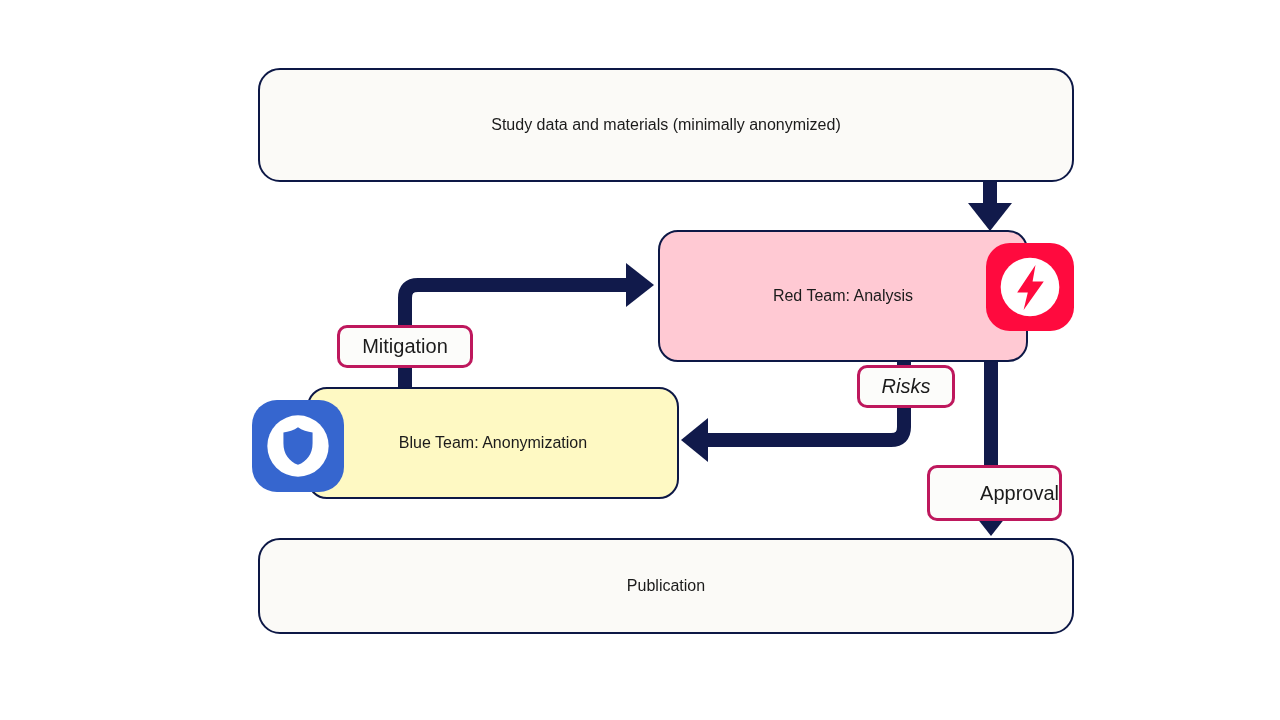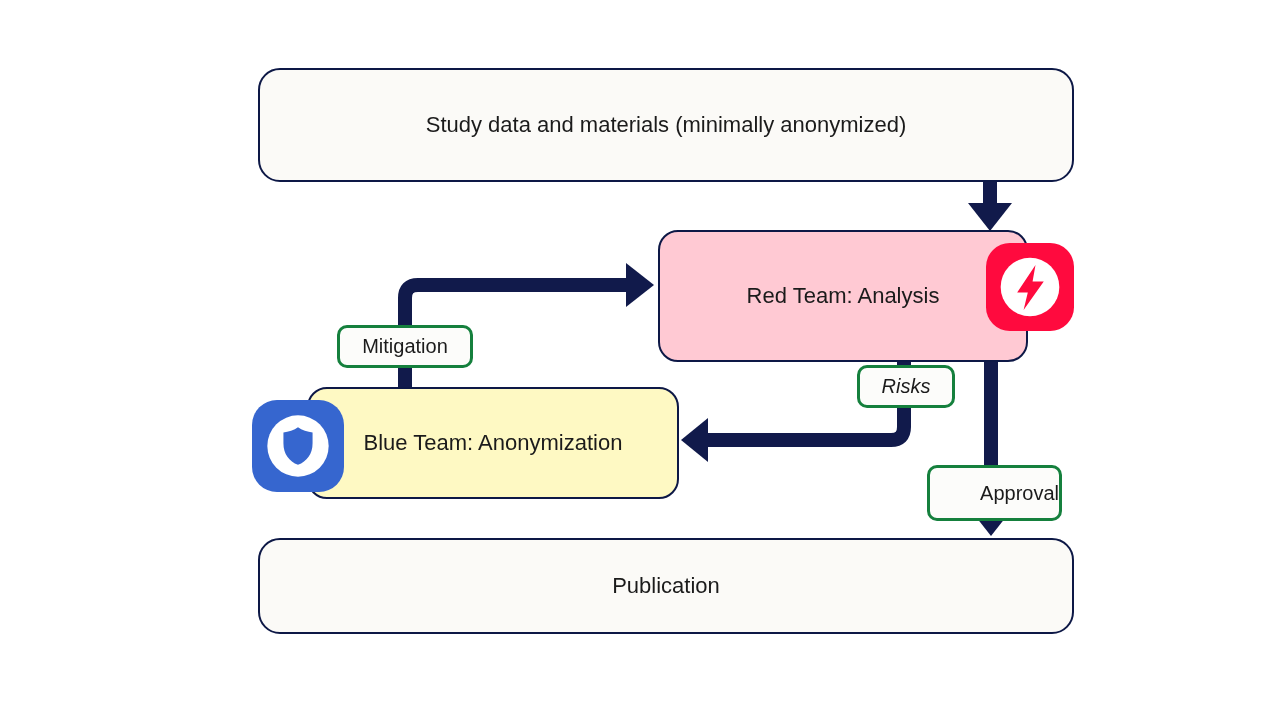--- a/index.html
+++ b/index.html
@@ -21,21 +21,21 @@
     width: 1280px; height: 720px;
     pointer-events: none;
   }
   .node {
     position: absolute;
     display: flex;
     align-items: center;
     justify-content: center;
     border: 2.5px solid #0D1846;
     color: #1b1b1b;
-    font-size: 22px;
+    font-size: 16px;
     text-align: center;
     box-sizing: border-box;
     background: #FBFAF7;
   }
   .node-study {
     left: 258px; top: 68px;
     width: 816px; height: 114px;
     border-radius: 22px;
   }
   .node-red {
@@ -66,21 +66,21 @@
   .badge-shield {
     left: 252px; top: 400px;
     width: 92px; height: 92px;
   }
   .edge-label {
     position: absolute;
     display: flex;
     align-items: center;
     justify-content: center;
     background: #FCFCFA;
-    border: 3px solid #15803d;
+    border: 3px solid #be185d;
     border-radius: 10px;
     color: #1b1b1b;
     font-size: 20px;
     box-sizing: border-box;
     z-index: 4;
   }
   .edge-label-mitigation { left: 337px; top: 325px; width: 136px; height: 43px; }
   .edge-label-risks      { left: 857px; top: 365px; width: 98px;  height: 43px; font-style: italic; }
   .edge-label-approval   { left: 927px; top: 465px; width: 135px; height: 56px; justify-content: flex-end; }
 </style>

